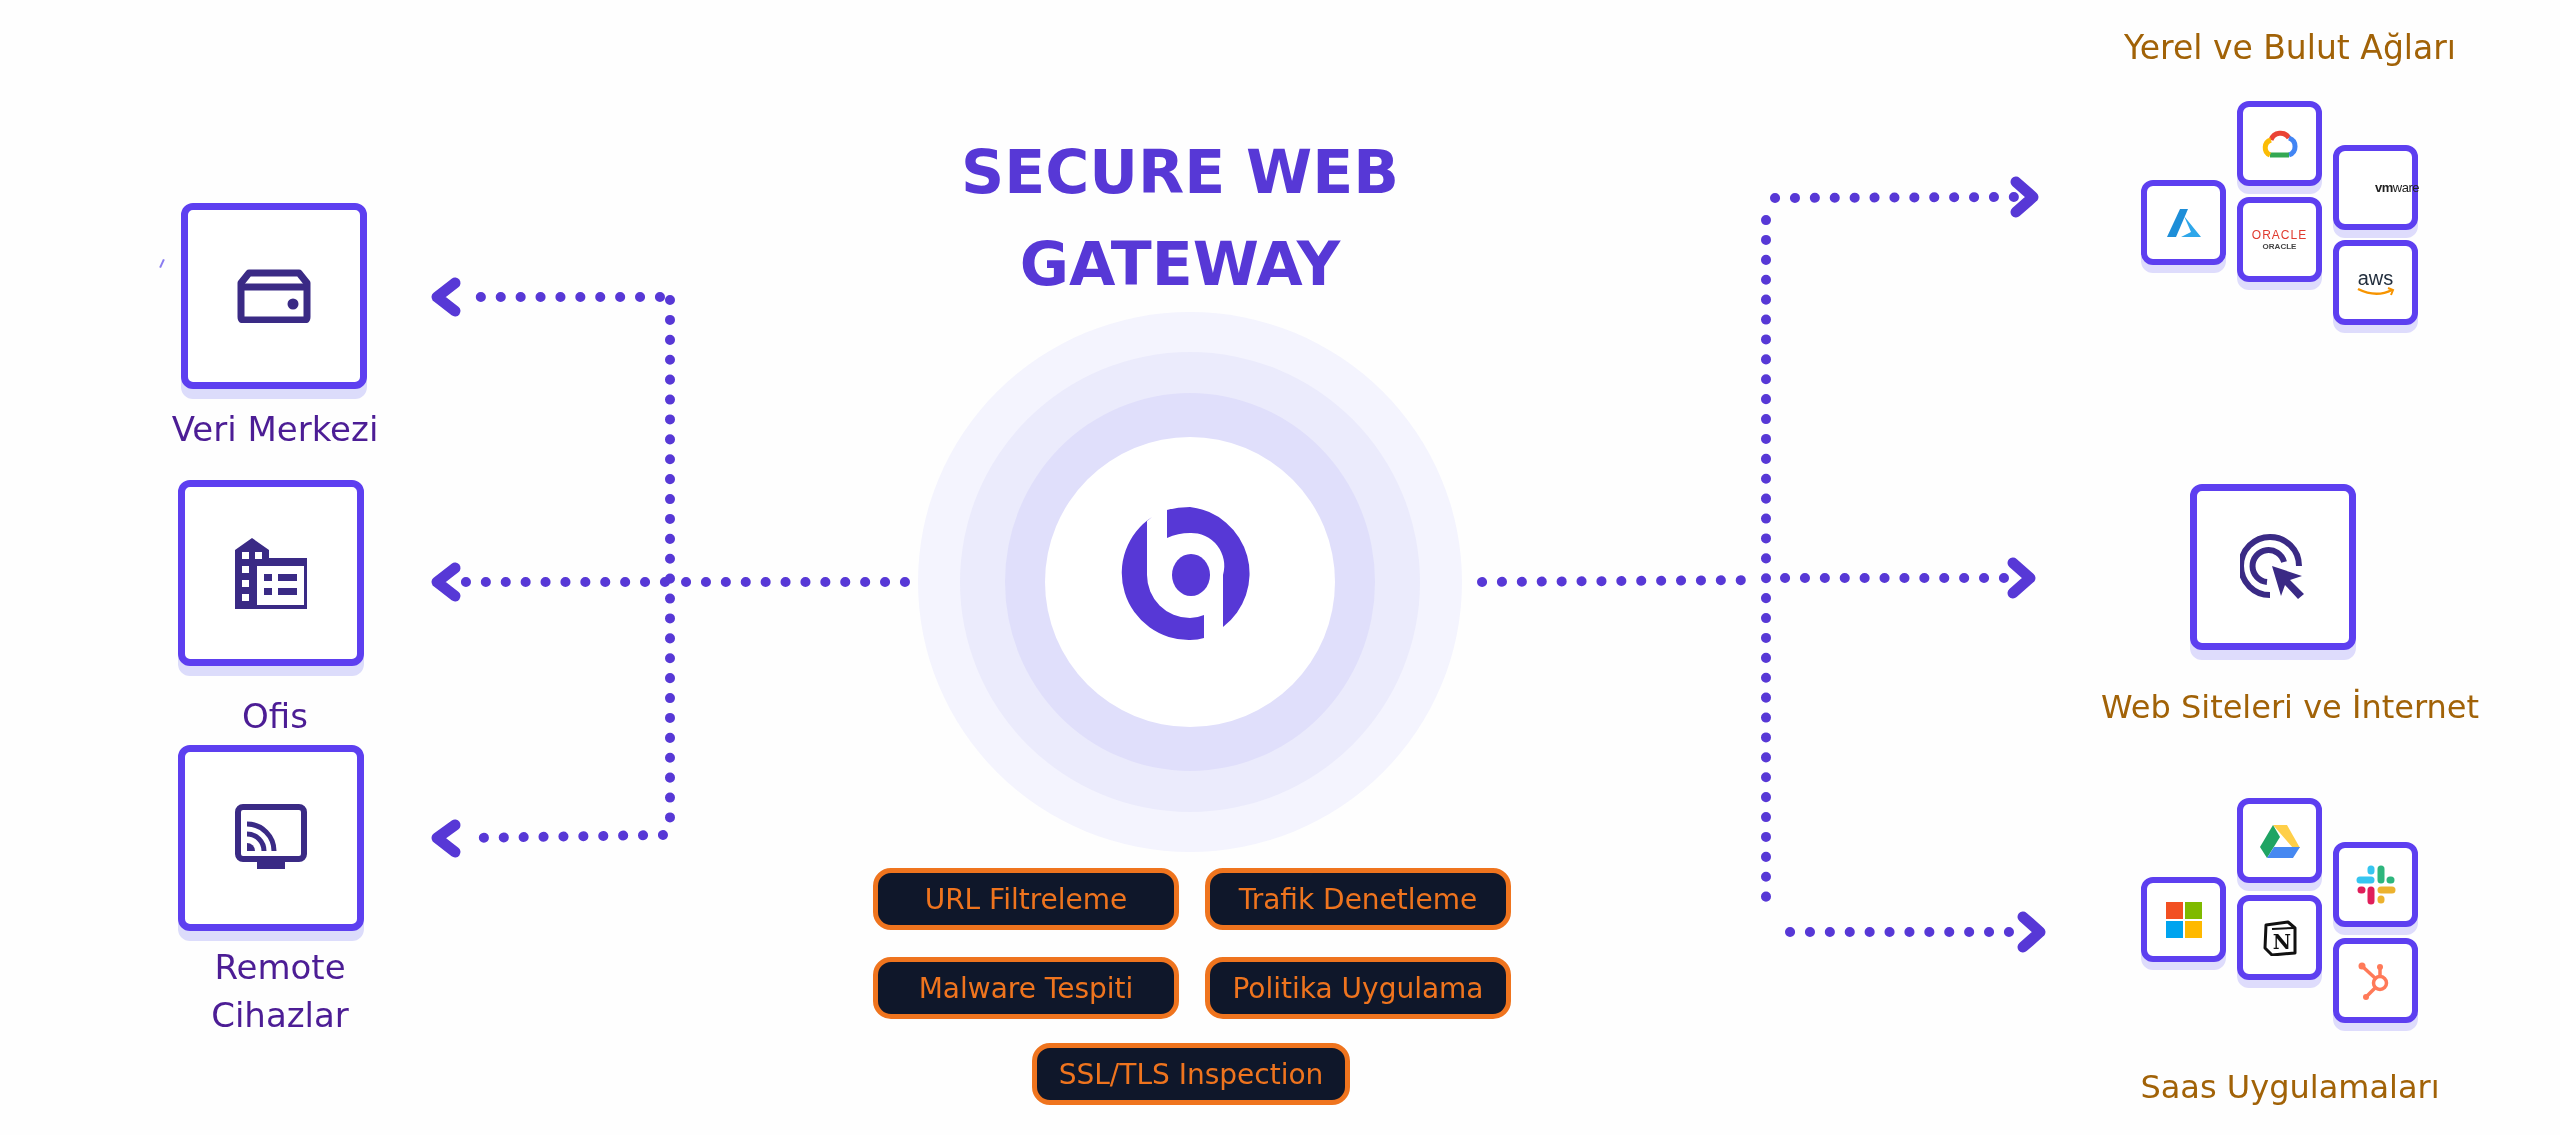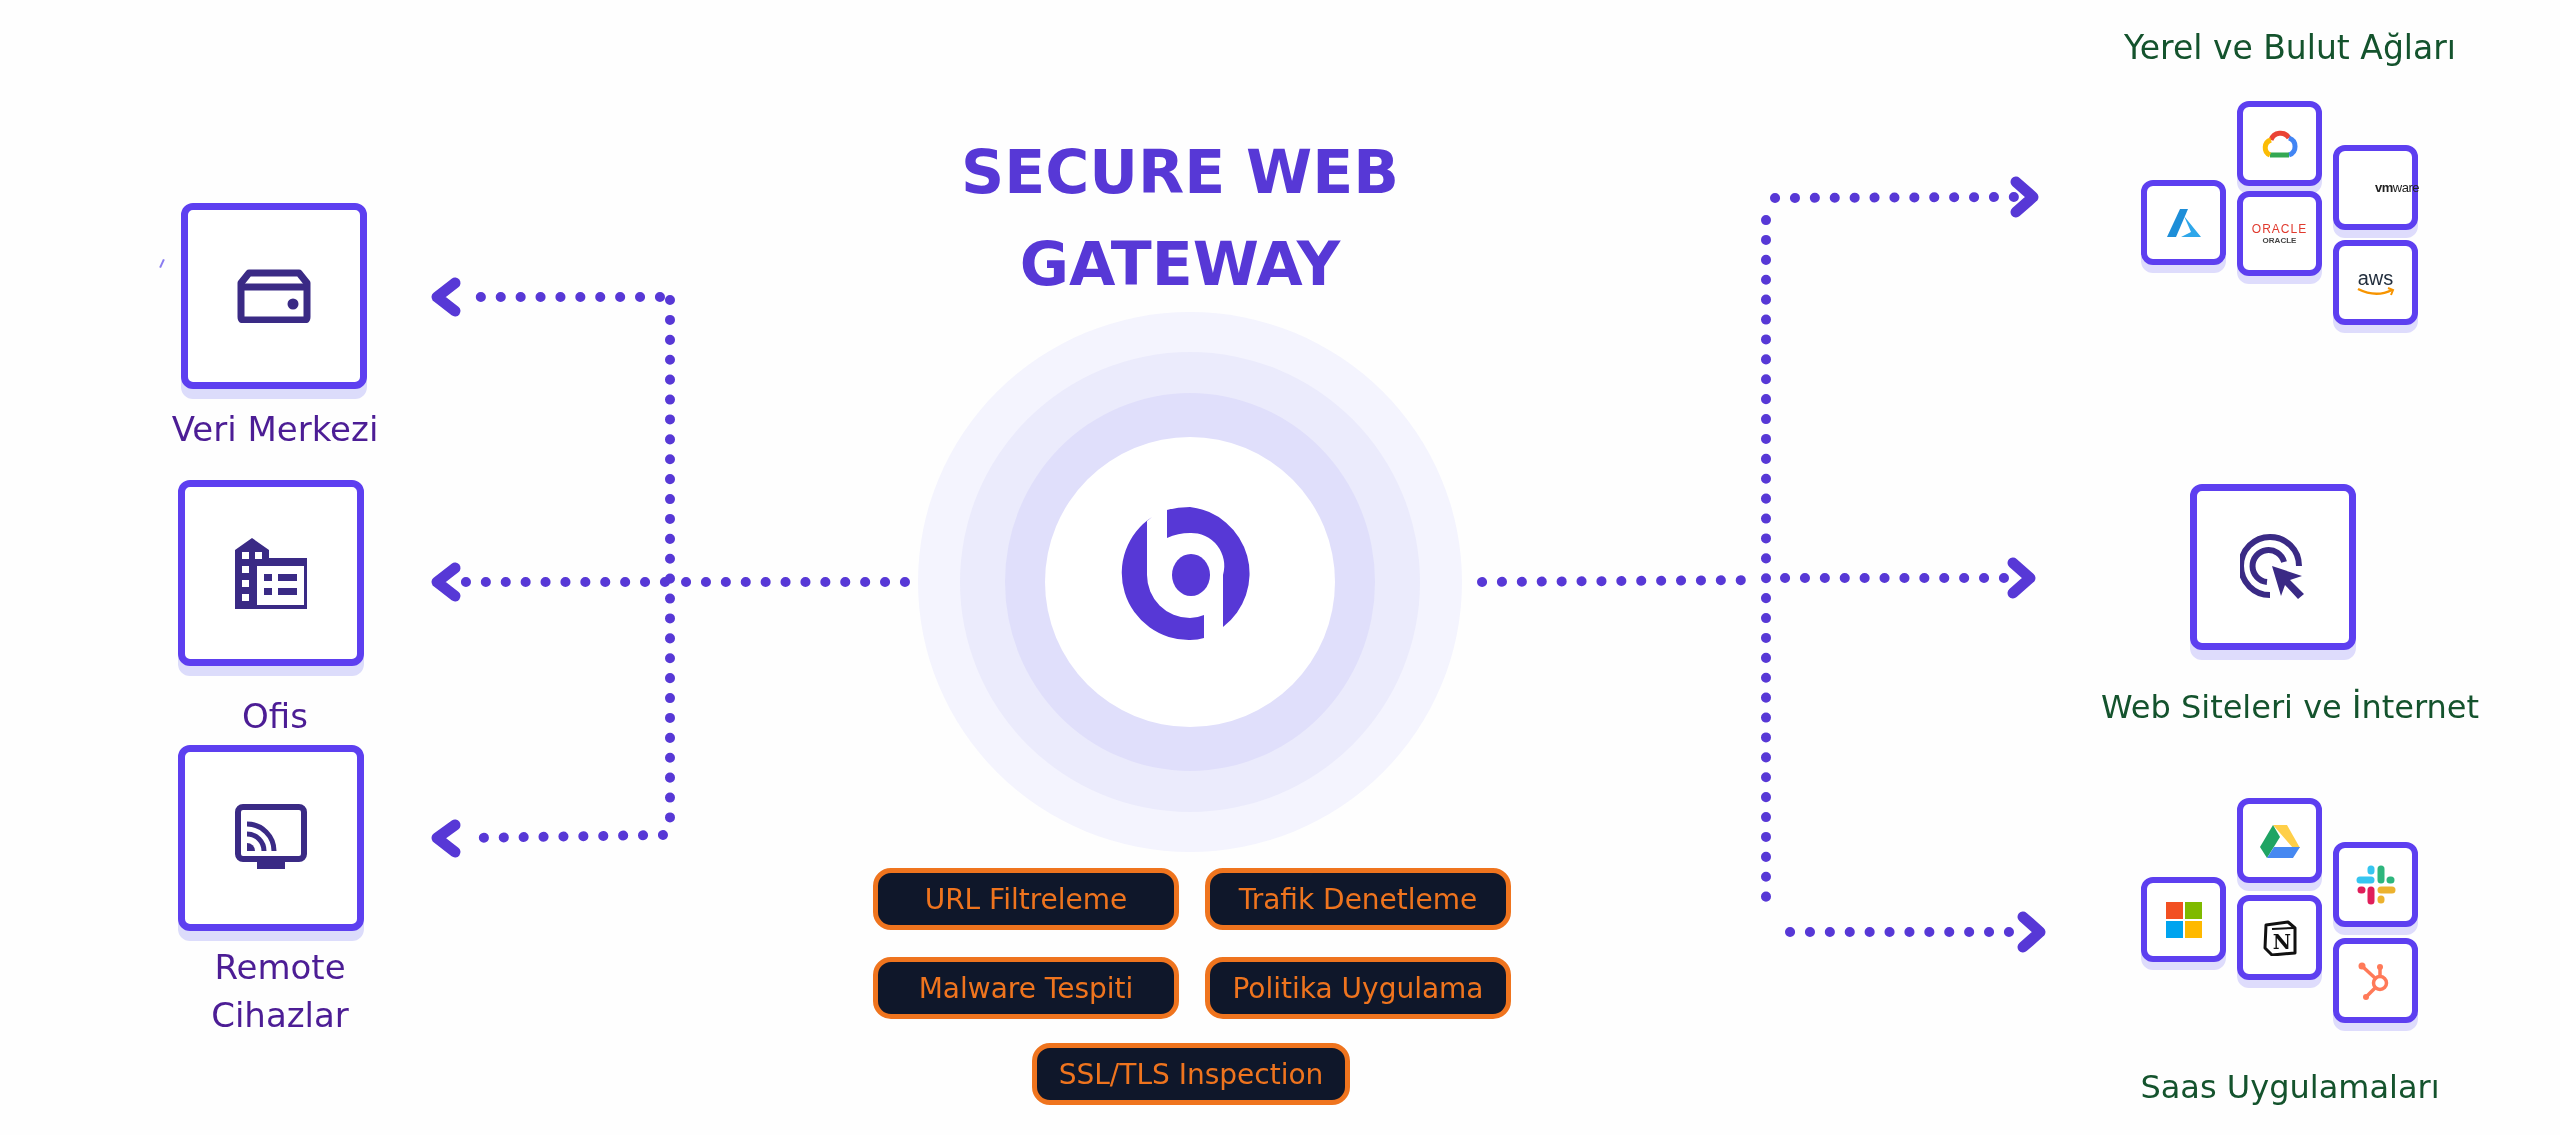--- a/index.html
+++ b/index.html
@@ -23,21 +23,21 @@
           background:#0f172a; box-sizing:border-box; display:flex; align-items:center; justify-content:center;
           color:#ef741e; font-size:28px; white-space:nowrap; }
 
   
   .tile { position:absolute; width:85px; height:85px; border:6px solid #5d3ff0; border-radius:12px;
           background:#fff; box-sizing:border-box; box-shadow:0 8px 0 #dedcfc;
           display:flex; align-items:center; justify-content:center; flex-direction:column; }
   .big-tile { position:absolute; width:166px; height:166px; border:7px solid #5d3ff0; border-radius:12px;
               background:#fff; box-sizing:border-box; box-shadow:0 10px 0 #dedcfc;
               display:flex; align-items:center; justify-content:center; }
-  .dest-label { position:absolute; color:#14532d; font-size:32px; white-space:nowrap; text-align:center; }
+  .dest-label { position:absolute; color:#a16207; font-size:32px; white-space:nowrap; text-align:center; }
 
   .vm { font-family:"Liberation Sans", sans-serif; font-size:13px; color:#222; letter-spacing:-0.5px; }
   .vm b { font-weight:900; }
   .oracle { font-family:"Liberation Sans", sans-serif; font-size:12px; color:#e03a2e; letter-spacing:1px; line-height:13px; }
   .oracle-sub { font-family:"Liberation Sans", sans-serif; font-size:8px; color:#444; font-weight:bold; line-height:9px; }
   .aws { font-family:"Liberation Sans", sans-serif; font-size:20px; color:#232f3e; line-height:18px; }
 </style>
 </head>
 <body>
 
@@ -138,21 +138,21 @@
   </svg>
 </div>
 <div class="tile" style="left:2237px;top:101px;">
   <svg width="38" height="28" viewBox="0 0 38 28">
     <path d="M10 10 A10 10 0 0 1 28 8" fill="none" stroke="#ea4335" stroke-width="5"></path>
     <path d="M28 8 A9 9 0 0 1 28 25" fill="none" stroke="#4285f4" stroke-width="5"></path>
     <path d="M9 25 L28 25" stroke="#34a853" stroke-width="5"></path>
     <path d="M10 10 A8 8 0 0 0 9 25" fill="none" stroke="#fbbc05" stroke-width="5"></path>
   </svg>
 </div>
-<div class="tile" style="left:2237px;top:191px;">
+<div class="tile" style="left:2237px;top:197px;">
   <span class="oracle">ORACLE</span>
   <span class="oracle-sub">ORACLE</span>
 </div>
 <div class="tile" style="left:2333px;top:145px;padding-left:43px;">
   <span class="vm"><b>vm</b><span>ware</span></span>
 </div>
 <div class="tile" style="left:2333px;top:240px;">
   <span class="aws">aws</span>
   <svg width="40" height="10" viewBox="0 0 40 10">
     <path d="M2 2 Q20 11 36 3" fill="none" stroke="#f79400" stroke-width="2.5"></path>

